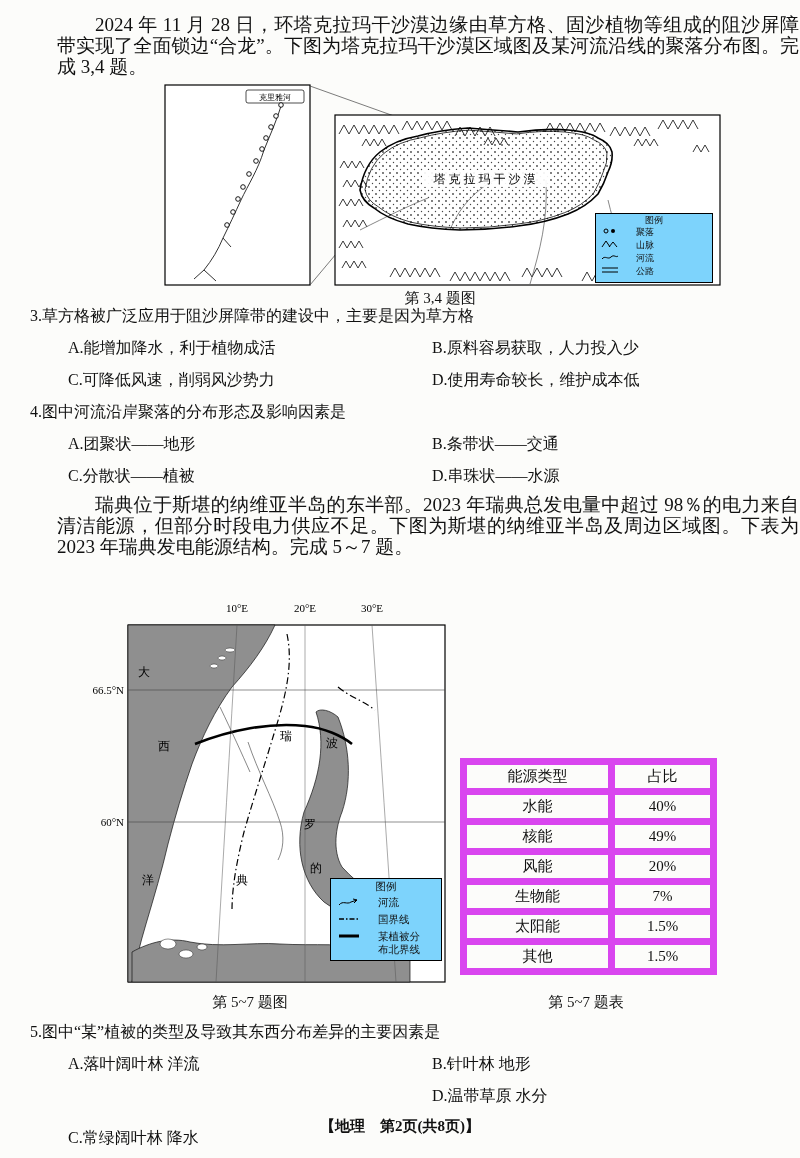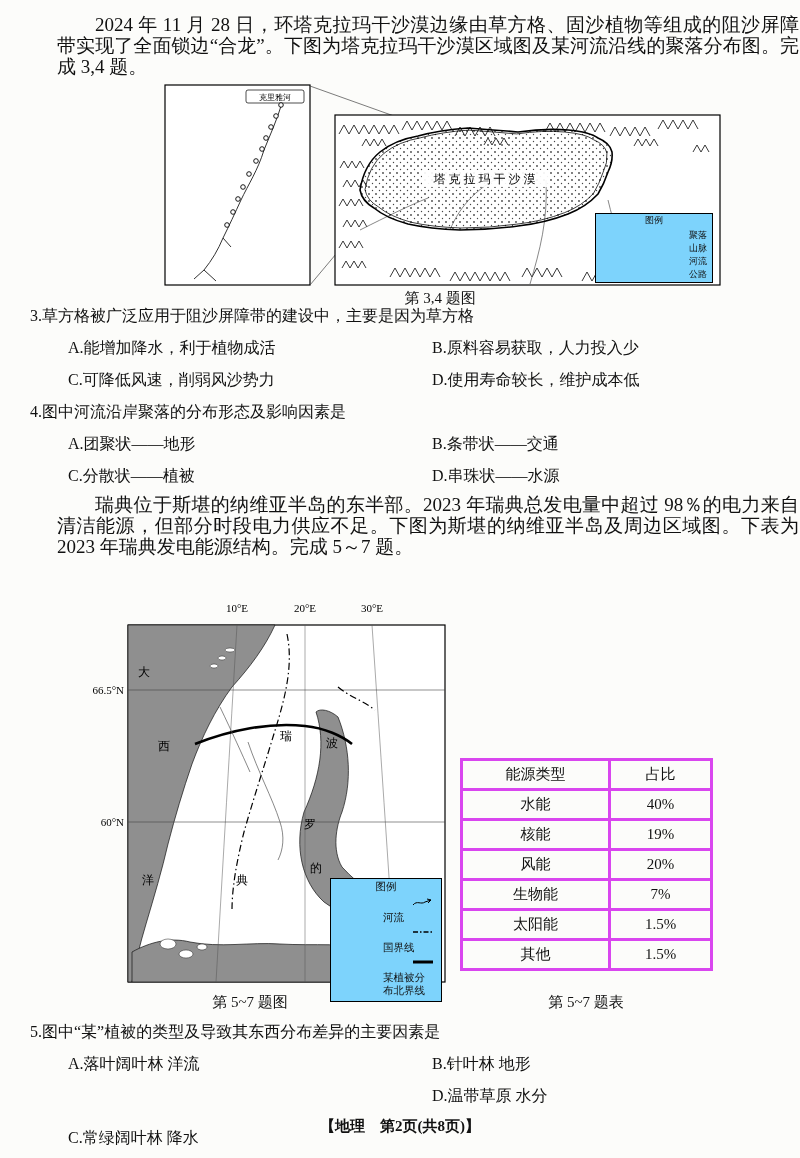--- a/index.html
+++ b/index.html
@@ -21,29 +21,29 @@
   .thinriver{fill:none;stroke:#555;stroke-width:0.7;}
   .frame{fill:#ffffff;stroke:#000;stroke-width:1.2;}
   .sea{fill:#8f8f8f;stroke:#111;stroke-width:0.7;}
   .island{fill:#fff;stroke:#222;stroke-width:0.5;}
   .gridline{stroke:#444;stroke-width:0.6;fill:none;}
   .meridian{stroke:#555;stroke-width:0.5;fill:none;}
   .maplabel{font-family:"Liberation Serif","DejaVu Serif",serif;font-size:12px;fill:#000;}
   .ticklabel{font-family:"Liberation Serif","DejaVu Serif",serif;font-size:11px;fill:#000;}
   .legendbox{position:absolute;background:#7dd3fc;border:1px solid #000;box-sizing:border-box;}
   .lg-title{text-align:center;line-height:1.2;}
-  .lg-row{display:flex;align-items:flex-end;gap:3px;padding:0 3px;flex-direction:column;}
+  .lg-row{display:flex;align-items:flex-start;gap:17px;padding:0 3px;}
   #legend1{left:595px;top:213px;width:118px;height:70px;font-size:9px;padding:1px 2px;}
   #legend1 .lg-row{height:13px;}
   #legend2{left:330px;top:878px;width:112px;font-size:10.5px;padding:2px 3px 4px 3px;}
   #legend2 .lg-row{min-height:15px;margin-top:2px;}
   #legend2 .lg-label{width:52px;line-height:1.25;}
   .energy-table{position:absolute;left:460px;top:758px;border-collapse:collapse;font-size:15px;}
   .energy-table th,.energy-table td{
-    border:3px solid #d946ef;text-align:center;font-weight:normal;
+    border:7px solid #d946ef;text-align:center;font-weight:normal;
     height:30px;padding:0 6px;box-sizing:border-box;
   }
   .energy-table .c1{width:148px;}
   .energy-table .c2{width:102px;font-family:Liberation Serif, serif;}
 </style>
 </head>
 <body>
 
 <div class="page">
 
@@ -243,21 +243,21 @@
         <th class="c2">占比</th>
       </tr>
     </thead>
     <tbody>
       <tr>
         <td>水能</td>
         <td>40%</td>
       </tr>
       <tr>
         <td>核能</td>
-        <td>19%</td>
+        <td>49%</td>
       </tr>
       <tr>
         <td>风能</td>
         <td>20%</td>
       </tr>
       <tr>
         <td>生物能</td>
         <td>7%</td>
       </tr>
       <tr>

